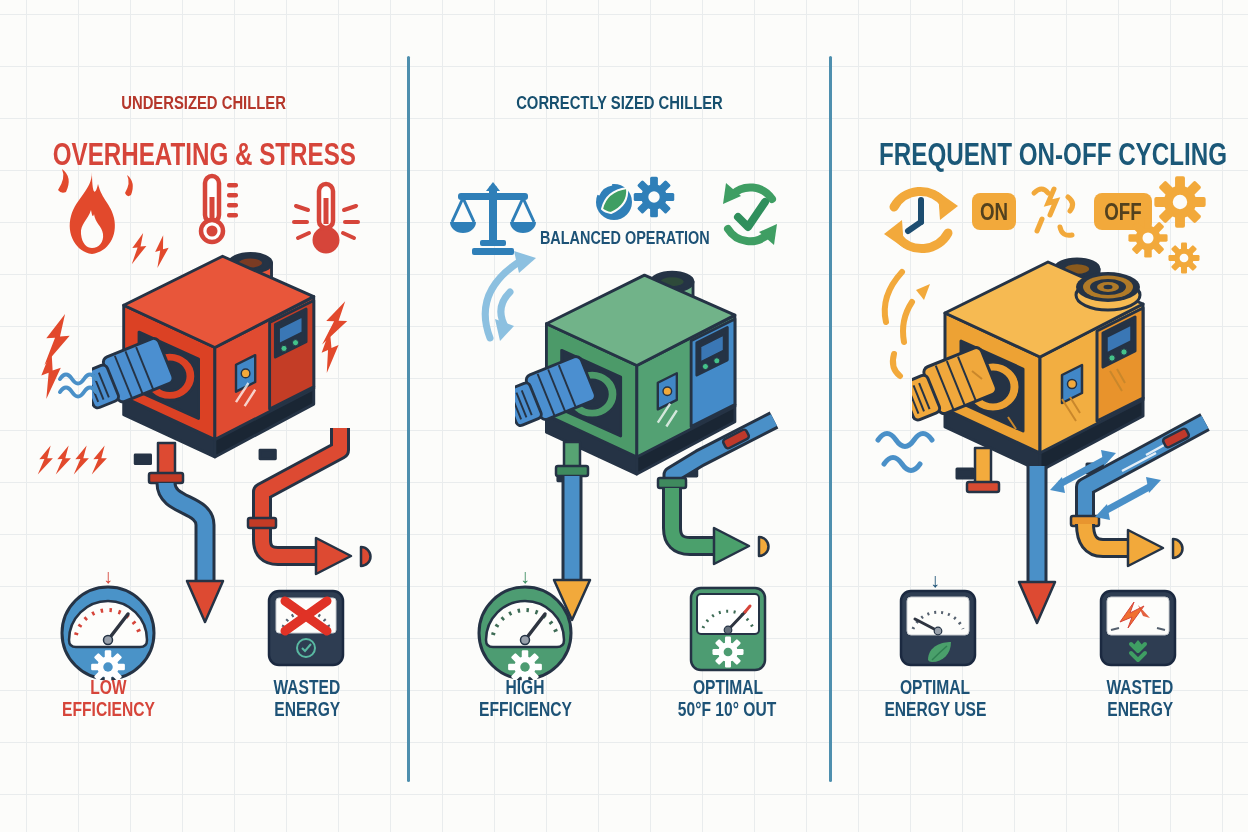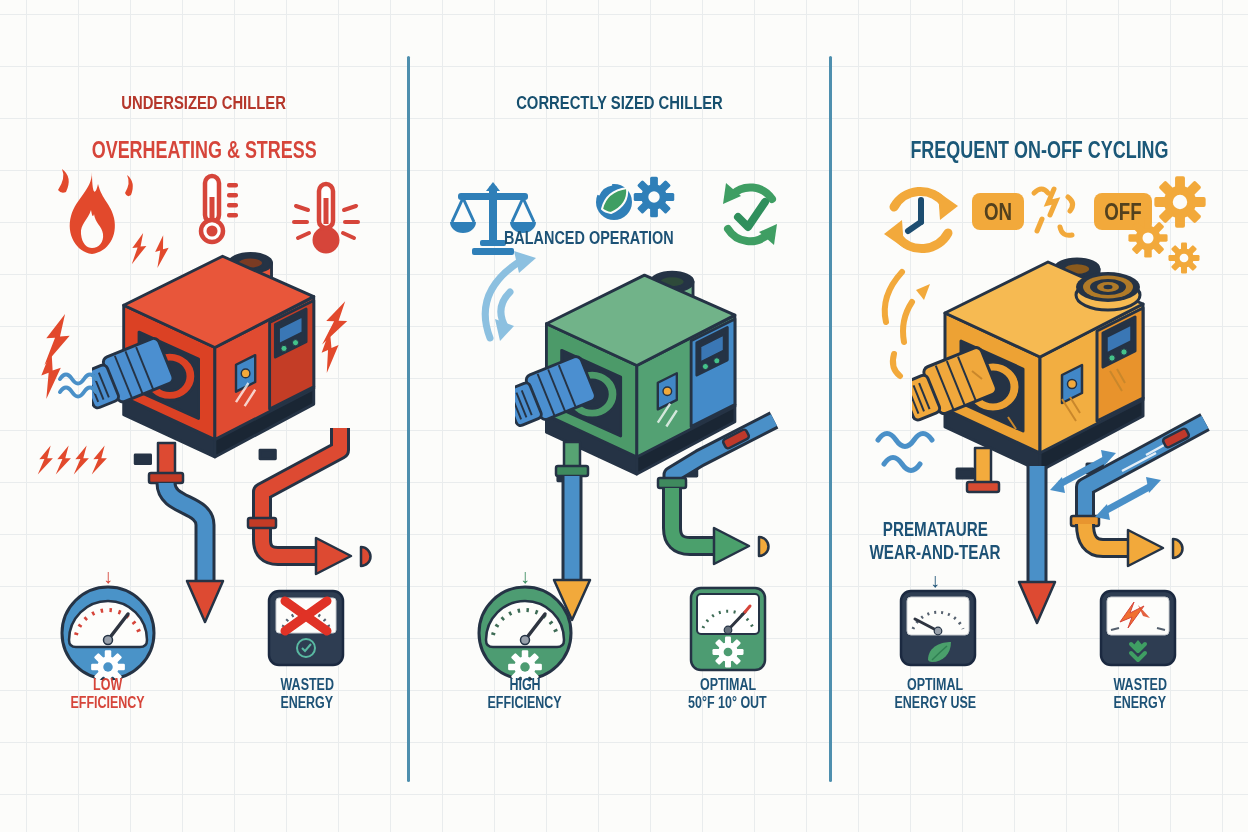--- a/index.html
+++ b/index.html
@@ -5,30 +5,30 @@
 *{margin:0;padding:0;box-sizing:border-box}
 html,body{width:1248px;height:832px;overflow:hidden;font-family:"Liberation Sans",sans-serif}
 .stage{position:relative;width:1248px;height:832px;background-color:#fcfcfa;
   background-image:linear-gradient(#e9eced 1px,transparent 1px),linear-gradient(90deg,#e9eced 1px,transparent 1px);
   background-size:52px 52px;background-position:26px 14px}
 .abs{position:absolute}
 .divider{position:absolute;top:56px;height:726px;width:3px;background:#4e8fae;border-radius:2px}
 .col{position:absolute;top:0;height:832px}
 .col1{left:0;width:408px}.col2{left:408px;width:422px}.col3{left:830px;width:418px}
 .title{position:absolute;left:0;width:100%;text-align:center;font-weight:bold;font-size:19px;white-space:nowrap;letter-spacing:0}
-.subtitle{position:absolute;left:0;width:100%;text-align:center;font-weight:bold;font-size:23px;white-space:nowrap}
+.subtitle{position:absolute;left:0;width:100%;text-align:center;font-weight:bold;font-size:31px;white-space:nowrap}
 .cond{display:inline-block;transform:scaleX(.78);transform-origin:50% 55%}
 .c1-title{color:#b5372b}.c1-sub{color:#d6453a}
 .c2-title{color:#17506f}.c2-sub{color:#3d8e62}
 .c3-title{color:#e8872c}.c3-sub{color:#1b5878}
 .red{color:#d6453a}.navy{color:#1d5276}.greenc{color:#3d8e62}
 .callout{position:absolute;text-align:center;font-weight:bold;font-size:19.5px;line-height:1.2;white-space:nowrap}
-.stat{position:absolute;text-align:center;font-weight:bold;font-size:16px;line-height:1.12;white-space:nowrap}
+.stat{position:absolute;text-align:center;font-weight:bold;font-size:20px;line-height:1.12;white-space:nowrap}
 .darrow{position:absolute;text-align:center;font-weight:bold;font-size:20px;line-height:1}
-.iconcap{position:absolute;text-align:left;font-weight:bold;font-size:18.5px;white-space:nowrap}
+.iconcap{position:absolute;text-align:center;font-weight:bold;font-size:18.5px;white-space:nowrap}
 .badge{position:absolute;background:#f2a93b;border-radius:8px;color:#53411e;font-weight:bold;
   display:flex;align-items:center;justify-content:center;font-size:24px}
 svg{display:block;overflow:visible}
 </style>
 </head>
 <body>
 
 <div class="stage">
 
 <svg width="0" height="0" style="position:absolute">
@@ -310,21 +310,21 @@
     <path d="M14,27 A30,30 0 0 1 64,23" stroke="#f2a93b" stroke-width="9" fill="none" stroke-linecap="round"></path>
     <polygon points="58,12 78,26 60,40" fill="#f2a93b"></polygon>
     <path d="M68,53 A30,30 0 0 1 18,57" stroke="#f2a93b" stroke-width="9" fill="none" stroke-linecap="round"></path>
     <polygon points="24,68 4,54 22,40" fill="#f2a93b"></polygon>
     <g stroke="#1d4d70" stroke-width="6" stroke-linecap="round">
       <line x1="41" y1="20" x2="41" y2="42"></line>
       <line x1="41" y1="42" x2="28" y2="51"></line>
     </g>
   </svg>
 
-  <div class="badge" style="left:142px;top:193px;width:52px;height:37px">
+  <div class="badge" style="left:142px;top:193px;width:44px;height:37px">
         <span class="cond">ON</span>
       </div>
   <svg class="abs" style="left:200px;top:183px" width="46" height="64" viewBox="0 0 46 64">
     <g stroke="#f2a93b" stroke-width="5" fill="none" stroke-linecap="round">
       <path d="M4,10 q8,-8 14,0"></path>
       <path d="M24,6 l-6,14 l8,-2 l-6,14"></path>
       <path d="M38,14 q8,6 2,14"></path>
       <path d="M12,36 l-5,12"></path>
       <path d="M30,44 q2,10 12,8"></path>
     </g>
@@ -386,24 +386,20 @@
     <g>
       <line x1="100" y1="64" x2="146" y2="39" stroke="#4a90c8" stroke-width="7"></line>
       <polygon points="90,70 105,73 102,57" fill="#4a90c8"></polygon>
       <polygon points="156,33 141,30 144,46" fill="#4a90c8"></polygon>
       <line x1="145" y1="91" x2="191" y2="66" stroke="#4a90c8" stroke-width="7"></line>
       <polygon points="135,97 150,100 147,84" fill="#4a90c8"></polygon>
       <polygon points="201,60 186,57 189,73" fill="#4a90c8"></polygon>
     </g>
   </svg>
 
-  <div class="callout navy" style="left:5px;top:518px;width:200px">
-    <div><span class="cond">PREMATAURE</span></div>
-    <div><span class="cond">WEAR-AND-TEAR</span></div>
-  </div>
   <div class="darrow navy" style="left:5px;top:570px;width:200px"><span>↓</span></div>
 
   <svg class="abs" style="left:68px;top:588px" width="80" height="80" viewBox="0 0 80 80">
     <rect x="3" y="3" width="74" height="74" rx="10" fill="#2e3d52" stroke="#1b2940" stroke-width="2.5"></rect>
     <rect x="9" y="9" width="62" height="38" rx="4" fill="#fdfdfb" stroke="#c8ccd0"></rect>
     <path d="M15,41 A27,27 0 0 1 65,41" fill="none" stroke="#55606e" stroke-width="3" stroke-dasharray="2 5"></path>
     <line x1="40" y1="43" x2="17" y2="31" stroke="#2e3440" stroke-width="3" stroke-linecap="round"></line>
     <circle cx="40" cy="43" r="3.8" fill="#98a0ab" stroke="#253345" stroke-width="1.2"></circle>
     <g>
       <path d="M30,72 C30,58 44,54 53,54 C53,66 45,74 34,74 Q31,74 30,72 Z" fill="#4aa06b"></path>

